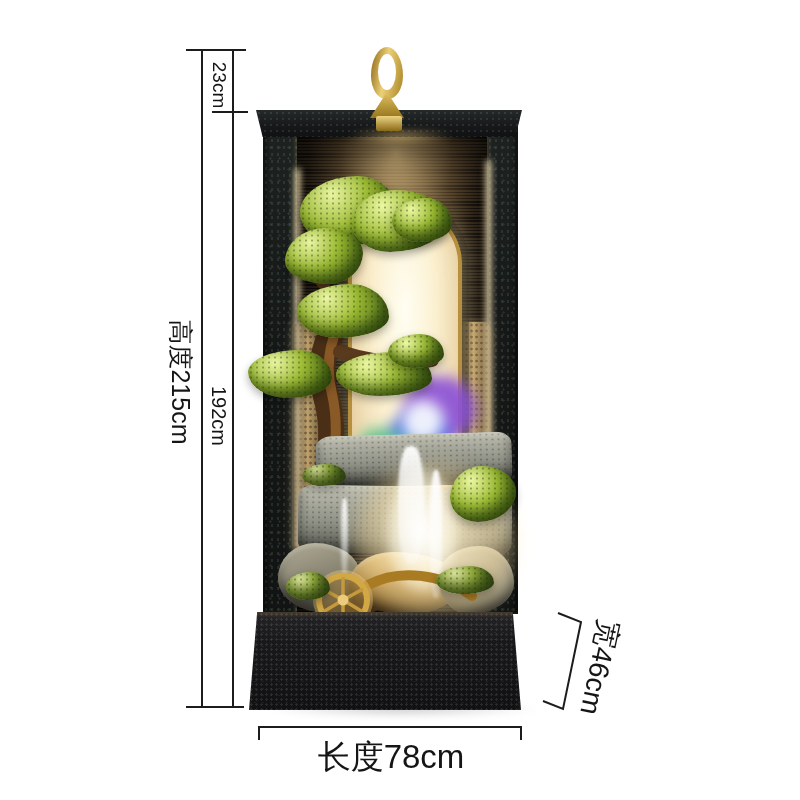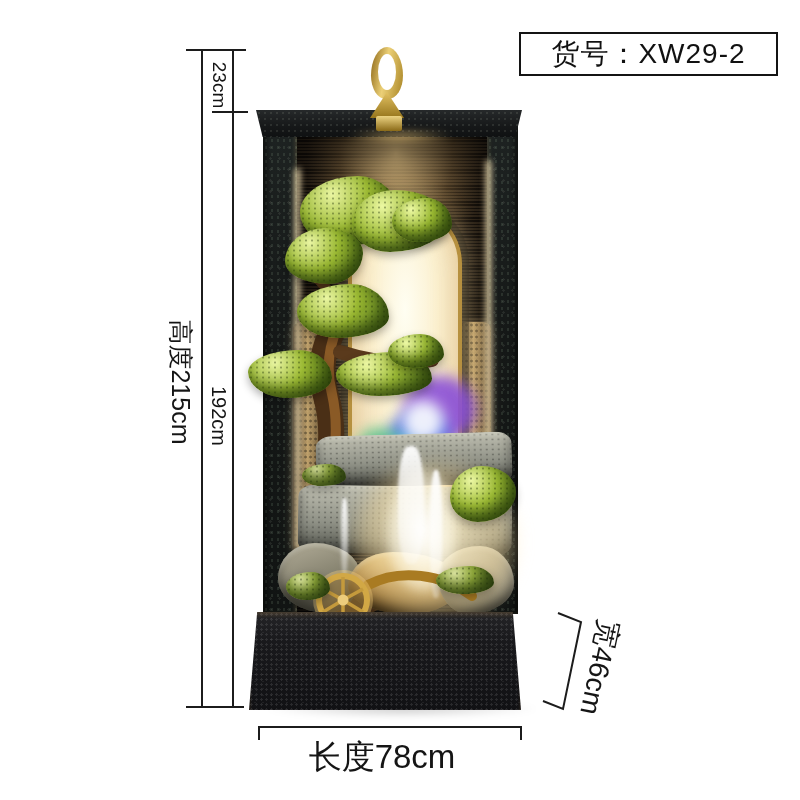--- a/index.html
+++ b/index.html
@@ -19,21 +19,21 @@
   #tick-mid    { left:212px; top:111px; width:36px; height:2px; }
   #tick-bottom { left:186px; top:706px; width:58px; height:2px; }
   #hl-bottom   { left:258px; top:726px; width:264px; height:2px; }
   #tick-bl     { left:258px; top:726px; width:2px;  height:14px; }
   #tick-br     { left:520px; top:726px; width:2px;  height:14px; }
 
   .dim-label { position:absolute; text-align:center; color:#151515; white-space:nowrap; }
   #lbl-23     { left:189px; top:74px;  width:60px;  height:22px; font-size:19px; transform:rotate(90deg); }
   #lbl-height { left:108px; top:368px; width:150px; height:28px; font-size:25px; transform:rotate(90deg); }
   #lbl-192    { left:184px; top:405px; width:70px;  height:22px; font-size:20px; transform:rotate(90deg); }
-  #lbl-length { left:282px; top:735px; width:200px; height:40px; font-size:33px; }
+  #lbl-length { left:291px; top:735px; width:200px; height:40px; font-size:33px; }
   #lbl-width  { left:548px; top:653px; width:110px; height:30px; font-size:28px; transform:rotate(102deg); }
 
   #code-box {
     left:519px; top:32px; width:259px; height:44px;
     border:2px solid #141414; background:#fff;
     display:flex; align-items:center; justify-content:center;
     font-size:28px; letter-spacing:1px; color:#111;
   }
   #width-bracket-svg { left:0; top:0; width:800px; height:800px; pointer-events:none; z-index:20; }
 
@@ -168,23 +168,20 @@
       radial-gradient(rgba(255,255,255,.10) 1px, transparent 1.2px) 0 0/5px 5px,
       radial-gradient(rgba(255,255,255,.06) 1px, transparent 1.2px) 2px 3px/8px 7px,
       linear-gradient(180deg, #242427, #19191c 30%, #111114);
     box-shadow: inset 0 3px 4px rgba(205,155,85,.22); }
 </style>
 </head>
 <body>
 
 <div class="stage">
 
-  <div class="abs" id="code-box">
-    <span>货号：XW29-2</span>
-  </div>
 
   <div class="dline" id="vl-a"></div>
   <div class="dline" id="vl-b"></div>
   <div class="dline" id="tick-top"></div>
   <div class="dline" id="tick-mid"></div>
   <div class="dline" id="tick-bottom"></div>
   <div class="dim-label" id="lbl-23">23cm</div>
   <div class="dim-label" id="lbl-height">高度215cm</div>
   <div class="dim-label" id="lbl-192">192cm</div>
 

